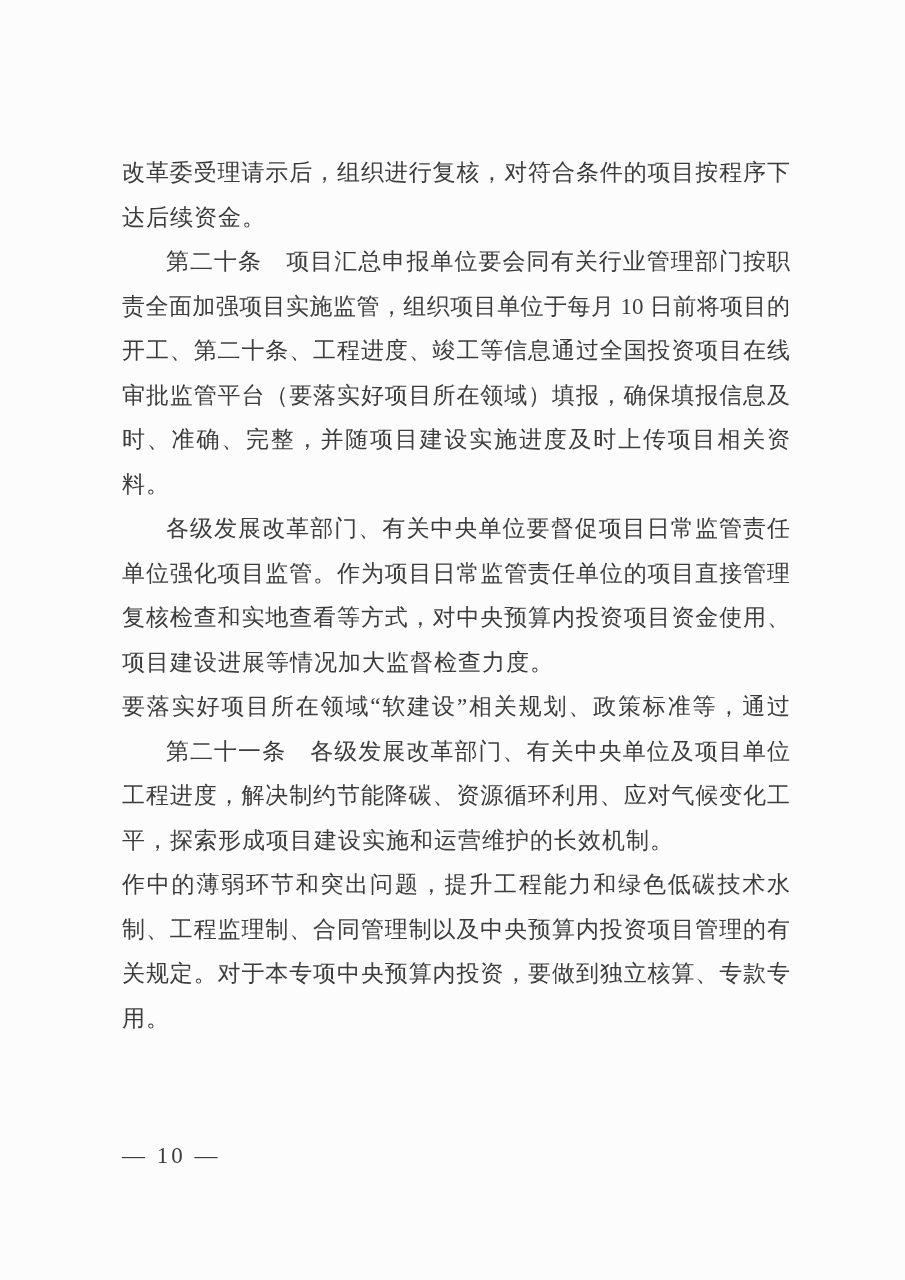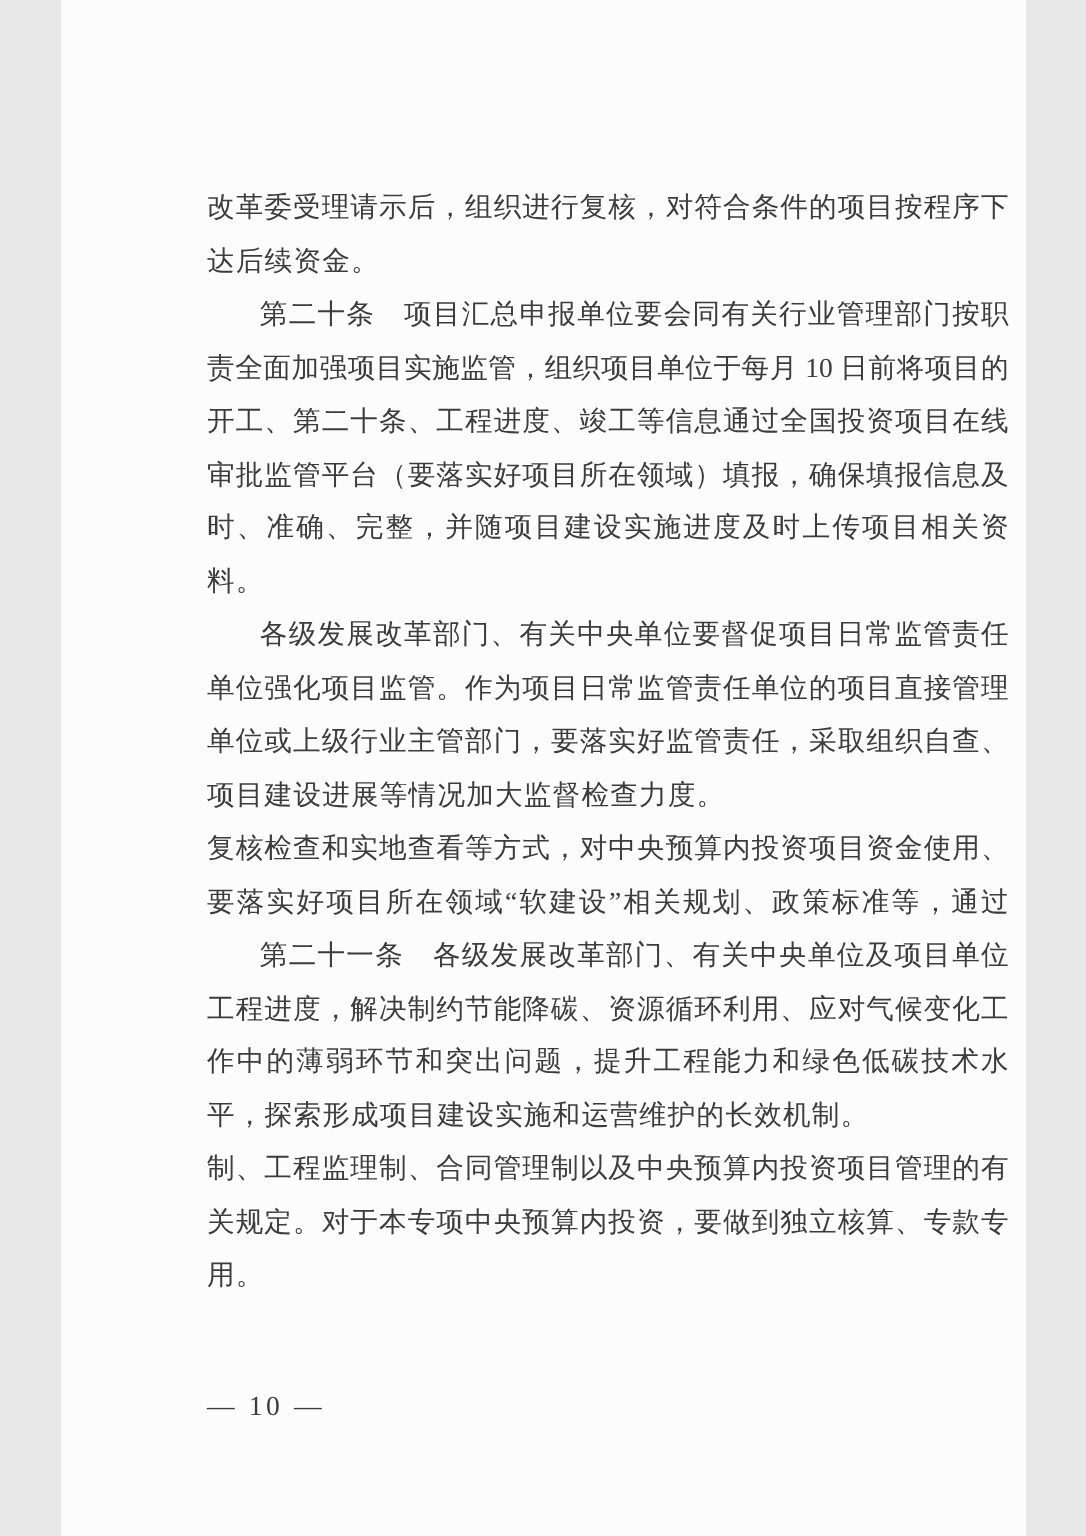--- a/index.html
+++ b/index.html
@@ -2,21 +2,21 @@
 <html><head>
 <meta charset="utf-8">
 <style>
   html, body {
     margin: 0;
     padding: 0;
     background: #e8e8e8;
   }
   .page {
     position: relative;
-    width: 804px;
+    width: 905px;
     height: 1280px;
     margin: 0 auto;
     box-sizing: border-box;
     background: #fcfcfc;
     font-family: "Liberation Serif", serif;
     overflow: hidden;
   }
   .text-block {
     position: absolute;
     top: 151px;
@@ -44,44 +44,42 @@
   .lead {
     font-weight: normal;
   }
   .footer {
     position: absolute;
     top: 1143px;
     left: 122px;
     font-size: 23px;
     line-height: 26px;
     letter-spacing: 3px;
-    margin-top: 16px;
   }
 </style>
 </head>
 <body>
 
 <div class="page" style="background: rgb(252, 252, 252); color: rgb(60, 60, 60);">
   <div class="text-block" id="text-block">
       <div class="line stretch">改革委受理请示后，组织进行复核，对符合条件的项目按程序下</div>
       <div class="line">达后续资金。</div>
       <div class="line indent stretch"><span class="lead">第二十条</span>　项目汇总申报单位要会同有关行业管理部门按职</div>
       <div class="line stretch">责全面加强项目实施监管，组织项目单位于每月 10 日前将项目的</div>
       <div class="line stretch">开工、第二十条、工程进度、竣工等信息通过全国投资项目在线</div>
       <div class="line stretch">审批监管平台（要落实好项目所在领域）填报，确保填报信息及</div>
       <div class="line stretch">时、准确、完整，并随项目建设实施进度及时上传项目相关资</div>
       <div class="line">料。</div>
       <div class="line indent stretch">各级发展改革部门、有关中央单位要督促项目日常监管责任</div>
       <div class="line stretch">单位强化项目监管。作为项目日常监管责任单位的项目直接管理</div>
-      <div class="line stretch">单位或上级行业主管部门，要落实好监管责任，采取组织自查、</div>
+      <div class="line stretch">复核检查和实地查看等方式，对中央预算内投资项目资金使用、</div>
       <div class="line">项目建设进展等情况加大监督检查力度。</div>
-      <div class="line stretch">复核检查和实地查看等方式，对中央预算内投资项目资金使用、</div>
       <div class="line stretch">要落实好项目所在领域“软建设”相关规划、政策标准等，通过</div>
       <div class="line indent stretch"><span class="lead">第二十一条</span>　各级发展改革部门、有关中央单位及项目单位</div>
       <div class="line stretch">工程进度，解决制约节能降碳、资源循环利用、应对气候变化工</div>
+      <div class="line">平，探索形成项目建设实施和运营维护的长效机制。</div>
       <div class="line stretch">作中的薄弱环节和突出问题，提升工程能力和绿色低碳技术水</div>
-      <div class="line">平，探索形成项目建设实施和运营维护的长效机制。</div>
       <div class="line stretch">制、工程监理制、合同管理制以及中央预算内投资项目管理的有</div>
       <div class="line stretch">关规定。对于本专项中央预算内投资，要做到独立核算、专款专</div>
       <div class="line">用。</div>
     </div>
   <div class="footer">— 10 —</div>
 </div>
 
 </body></html>

